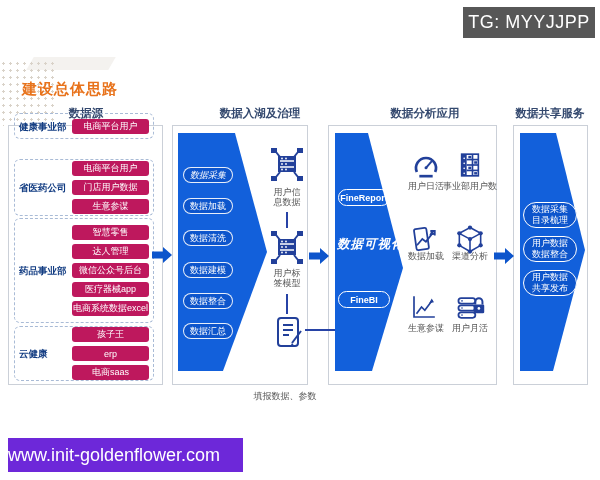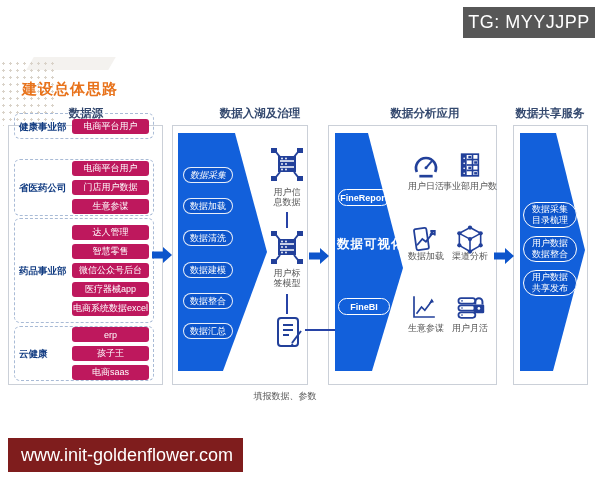--- a/index.html
+++ b/index.html
@@ -4,22 +4,22 @@
 <style>
   html,body{margin:0;padding:0;background:#fff;}
   body{width:600px;height:480px;position:relative;overflow:hidden;
        font-family:"Liberation Sans","DejaVu Sans",sans-serif;}
   .abs{position:absolute;}
   .stage{position:absolute;left:0;top:0;width:600px;height:364px;background:#fff;}
 
   
   .tg-badge{left:463px;top:7px;width:132px;height:31px;background:#575757;color:#fff;
             font-size:18px;display:flex;align-items:center;justify-content:center;letter-spacing:.5px;}
-  .site-badge{left:8px;top:438px;width:235px;height:34px;background:#7f1d1d;color:#fff;
-              font-size:18px;display:flex;align-items:center;padding-left:13px;box-sizing:border-box;}
+  .site-badge{left:8px;top:438px;width:235px;height:34px;background:#6d28d9;color:#fff;
+              font-size:18px;display:flex;align-items:center;box-sizing:border-box;}
   .deco-dots{left:0;top:60px;width:54px;height:66px;
              background-image:radial-gradient(#d9d2c8 1px,transparent 1.3px);
              background-size:7px 7px;}
   .deco-band{left:30px;top:57px;width:82px;height:13px;background:#f4f2ef;transform:skewX(-30deg);}
   .page-title{left:22px;top:80px;font-size:15px;font-weight:bold;color:#E8731C;letter-spacing:1px;}
 
   
   .col-header{top:106px;transform:translateX(-50%);font-size:11.5px;font-weight:bold;color:#33486E;white-space:nowrap;}
   .col-box{top:125px;height:260px;background:#fff;border:1px solid #CBD0D8;box-sizing:border-box;}
 
@@ -90,32 +90,32 @@
     <div class="group-label">省医药公司</div>
     <div class="pill-stack">
       <div class="src-pill">电商平台用户</div>
       <div class="src-pill">门店用户数据</div>
       <div class="src-pill">生意参谋</div>
     </div>
   </div>
   <div class="abs group" style="top:218px;height:105px;">
     <div class="group-label">药品事业部</div>
     <div class="pill-stack">
+      <div class="src-pill">智慧零售</div>
       <div class="src-pill">达人管理</div>
-      <div class="src-pill">智慧零售</div>
       <div class="src-pill">微信公众号后台</div>
       <div class="src-pill">医疗器械app</div>
       <div class="src-pill">电商系统数据excel</div>
     </div>
   </div>
   <div class="abs group" style="top:326px;height:55px;">
     <div class="group-label">云健康</div>
     <div class="pill-stack">
+      <div class="src-pill">孩子王</div>
       <div class="src-pill">erp</div>
-      <div class="src-pill">孩子王</div>
       <div class="src-pill">电商saas</div>
     </div>
   </div>
 
   <div class="abs flow-arrow" style="left:152px;top:245px;"></div>
   <div class="abs flow-arrow" style="left:309px;top:246px;"></div>
   <div class="abs flow-arrow" style="left:494px;top:246px;"></div>
 
   <div class="abs penta penta2" style="left:178px;top:133px;width:89px;height:238px;"></div>
   <div class="abs step-pill" style="top:167px;font-style:italic;">数据采集</div>
@@ -189,22 +189,22 @@
       <path d="M21 28 l-2 4 l4 -1.5 z" fill="#22409A" stroke="none"></path>
     </svg>
   </div>
   <div class="abs icon-label" style="left:250px;top:352px;width:70px;margin-top:39px;">
     <span style="display:block">填报数据、参数</span>
   </div>
   <div class="abs connector-h" style="left:305px;top:329px;width:31px;"></div>
 
   <div class="abs penta penta3" style="left:335px;top:133px;width:68px;height:238px;"></div>
   <div class="abs tool-pill" style="left:338px;top:189px;">FineReport</div>
-  <div class="abs core-label" style="left:337px;top:236px;">数据可视化</div>
-  <div class="abs tool-pill" style="left:338px;top:298px;text-align:center;">FineBI</div>
+  <div class="abs core-label" style="left:337px;top:236px;font-style:italic;">数据可视化</div>
+  <div class="abs tool-pill" style="left:338px;top:291px;text-align:center;">FineBI</div>
 
   <div class="abs" style="left:411px;top:152px;">
     <svg class="ic" width="30" height="30" viewBox="0 0 36 36" fill="none" stroke="#22409A">
       <path d="M7 24 a12 12 0 1 1 22 0" stroke-width="3.2"></path>
       <line x1="18" y1="19" x2="25" y2="11" stroke-width="2.4"></line>
       <circle cx="18" cy="19" r="1.8" fill="#22409A" stroke="none"></circle>
       <line x1="10" y1="29" x2="26" y2="29" stroke-width="3.2"></line>
     </svg>
   </div>
   <div class="abs icon-label" style="left:396px;top:181px;width:60px;">用户日活</div>

